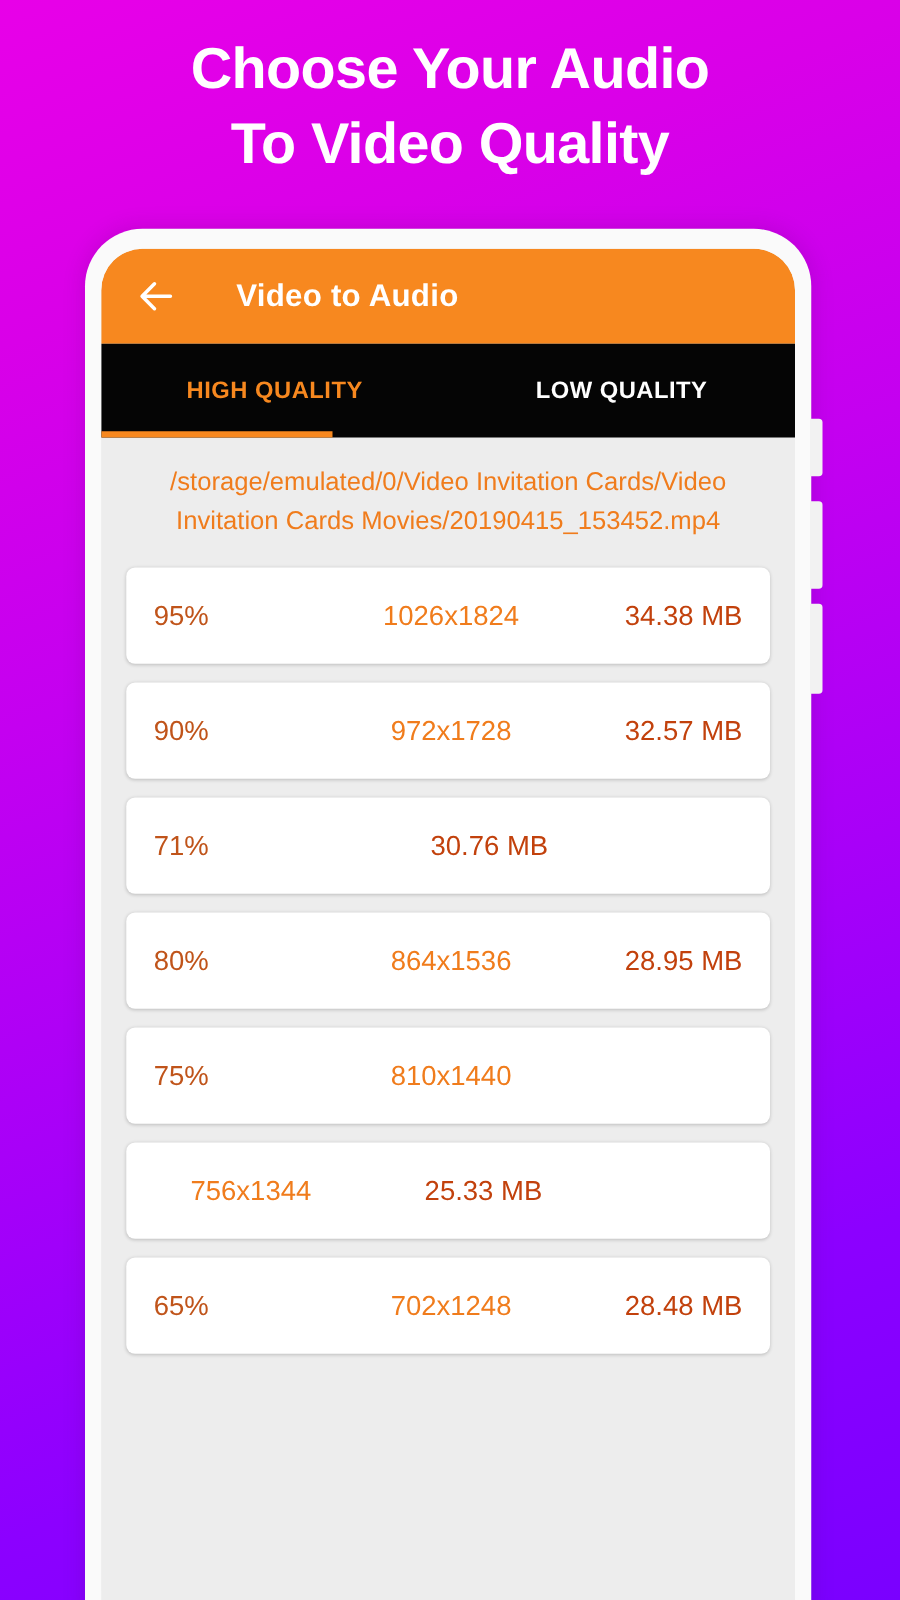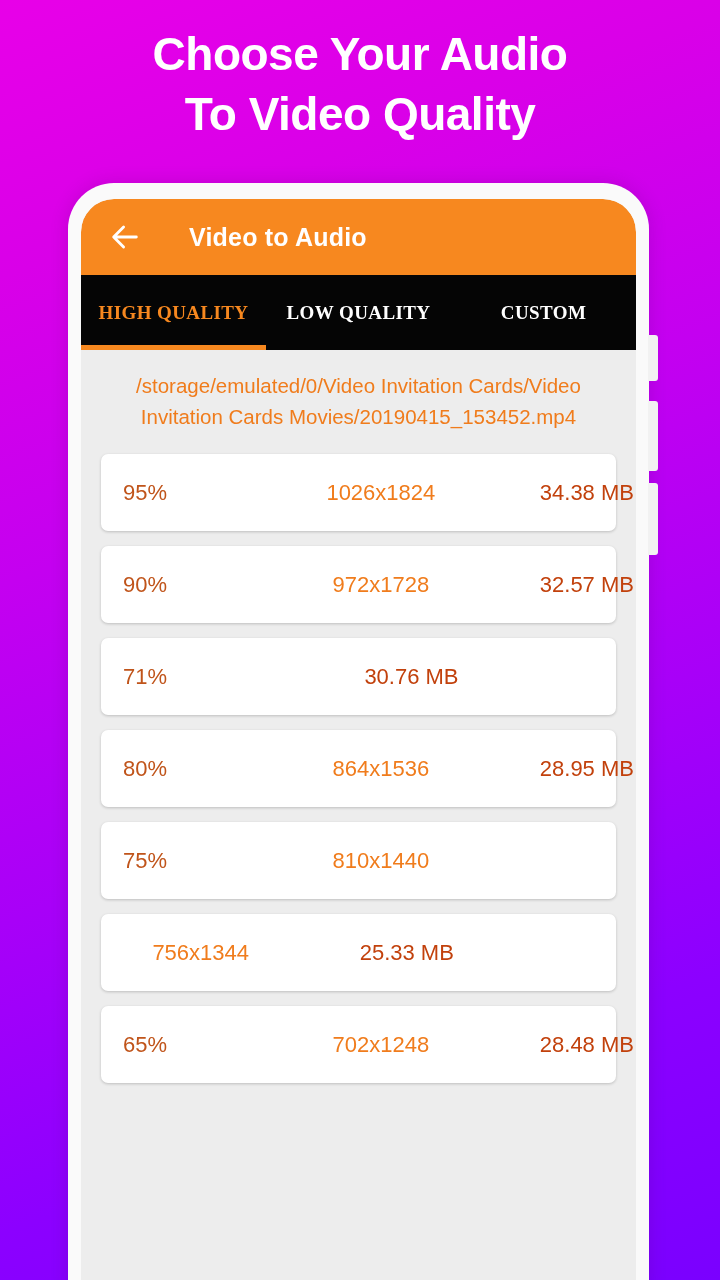--- a/index.html
+++ b/index.html
@@ -109,21 +109,20 @@
     flex: 1 1 0;
     text-align: center;
     font-size: 19px;
     font-weight: bold;
     color: #FFFFFF;
     letter-spacing: 0.4px;
     height: 100%;
     display: flex;
     align-items: center;
     justify-content: center;
-    font-family: Liberation Serif, serif;
   }
   .tab.active { color: #F7881F; }
   .tab-indicator {
     position: absolute;
     left: 0;
     bottom: 0;
     width: 33.3333%;
     height: 5px;
     background: #F7881F;
   }
@@ -148,21 +147,20 @@
 
   .quality-row {
     display: flex;
     align-items: center;
     background: #FFFFFF;
     border-radius: 7px;
     height: 77px;
     margin-bottom: 15px;
     box-shadow: 0 1px 3px rgba(0,0,0,0.20);
     padding: 0 22px;
-    gap: 20px;
   }
   .q-percent {
     flex: 0 0 34%;
     text-align: left;
     color: #C0541A;
     font-size: 22px;
   }
   .q-dims {
     flex: 0 0 33%;
     text-align: center;
@@ -195,21 +193,20 @@
     <div class="appbar">
       <svg class="back-icon" viewBox="0 0 24 24" aria-hidden="true">
         <path d="M20 12 H5 M11 5 L4 12 L11 19" fill="none" stroke="#FFFFFF" stroke-width="2" stroke-linecap="round" stroke-linejoin="round"></path>
       </svg>
       <div class="appbar-title">Video to Audio</div>
     </div>
 
     <div class="tabbar">
       <div class="tab active">HIGH QUALITY</div>
       <div class="tab">LOW QUALITY</div>
-      <div class="tab">CUSTOM</div>
       <div class="tab-indicator"></div>
     </div>
 
     <div class="content">
 
       <div class="filepath">/storage/emulated/0/Video Invitation Cards/Video Invitation Cards Movies/20190415_153452.mp4</div>
 
       <div class="quality-list">
 
         <div class="quality-row">

